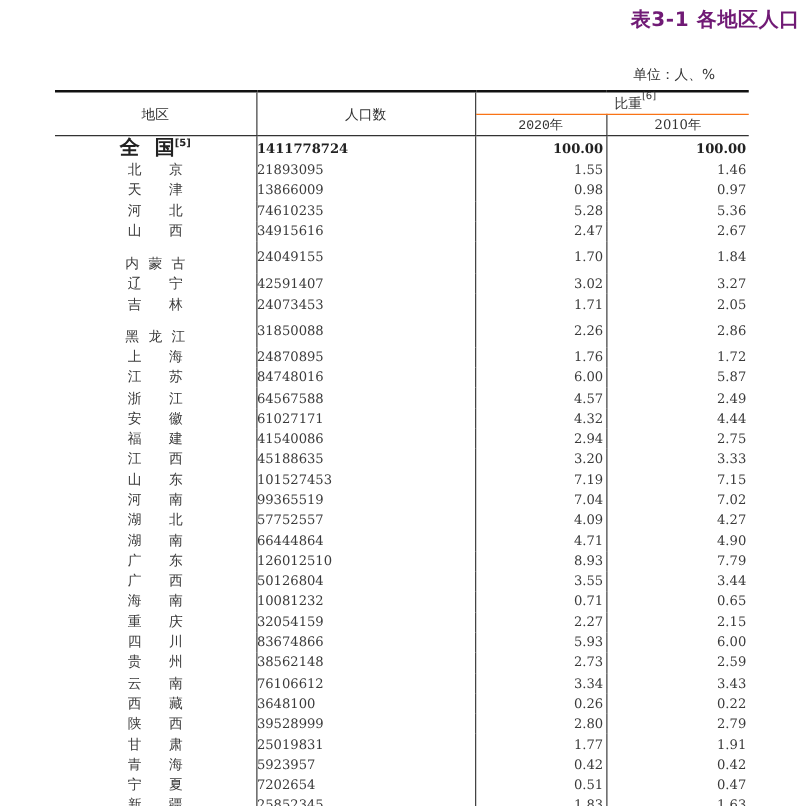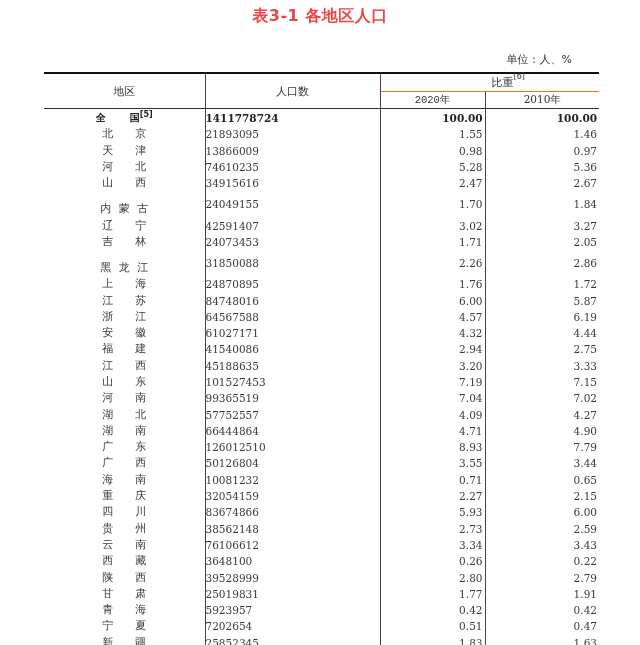--- a/index.html
+++ b/index.html
@@ -13,25 +13,25 @@
       position: relative;
       overflow: hidden;
       font-family: "DejaVu Serif", "Liberation Serif", serif;
       color: #222;
     }
     .title {
       position: absolute;
       top: 6px;
       left: 0;
       width: 640px;
-      text-align: center;
+      text-align: right;
       font-size: 16px;
       font-weight: bold;
       letter-spacing: 0.5px;
-      color: #ef4444;
+      color: #701a75;
       font-family: "DejaVu Sans", "Liberation Sans", sans-serif;
     }
     .unit {
       position: absolute;
       top: 52px;
       right: 68px;
       font-size: 11px;
       color: #333;
       font-family: "DejaVu Sans", "Liberation Sans", sans-serif;
     }
@@ -129,21 +129,21 @@
     }
     td.r2010 {
       text-align: right;
       padding-right: 2px;
     }
     tr.total td {
       font-weight: bold;
       color: #222;
     }
     tr.total td.region span.name {
-      font-size: 10px;
+      font-size: 16px;
     }
     tbody tr:last-child td {
       border-bottom: 2px solid #111;
       padding-bottom: 2px;
     }
   </style>
 </head>
 <body>
 
 <div class="title">表3-1 各地区人口</div>
@@ -232,21 +232,21 @@
         <tr>
           <td class="region"><span class="name">江苏</span></td>
           <td class="pop">84748016</td>
           <td class="r2020">6.00</td>
           <td class="r2010">5.87</td>
         </tr>
         <tr>
           <td class="region"><span class="name">浙江</span></td>
           <td class="pop">64567588</td>
           <td class="r2020">4.57</td>
-          <td class="r2010">6.19</td>
+          <td class="r2010">2.49</td>
         </tr>
         <tr>
           <td class="region"><span class="name">安徽</span></td>
           <td class="pop">61027171</td>
           <td class="r2020">4.32</td>
           <td class="r2010">4.44</td>
         </tr>
         <tr>
           <td class="region"><span class="name">福建</span></td>
           <td class="pop">41540086</td>

